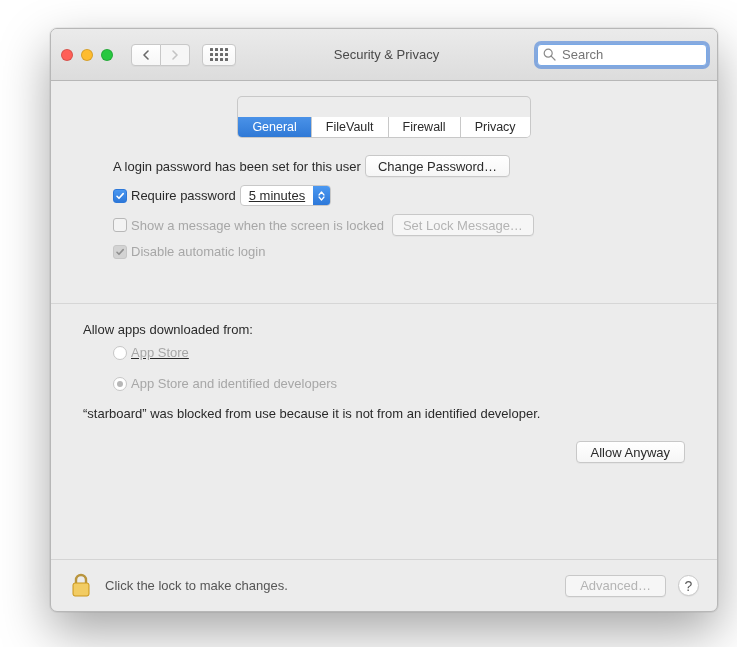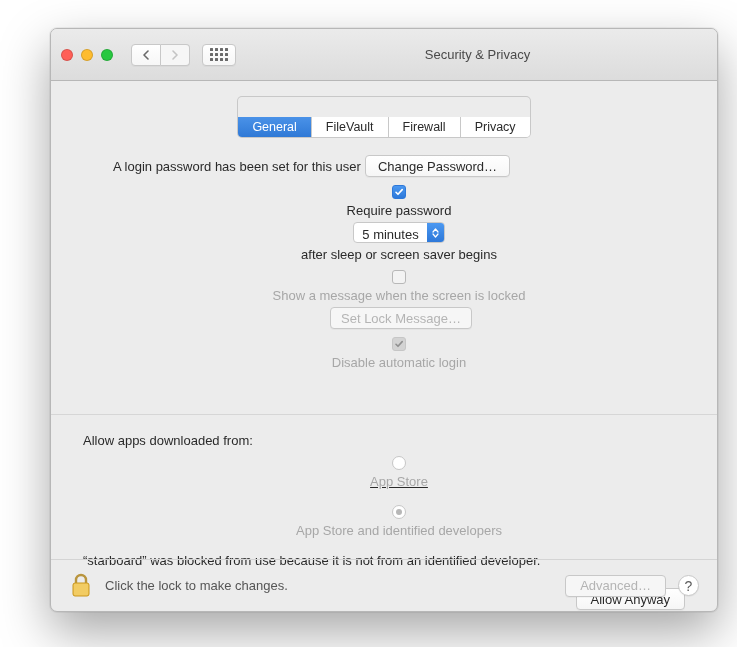--- a/index.html
+++ b/index.html
@@ -121,38 +121,38 @@
     .content {
       padding: 18px 32px 0 32px;
     }
     .row {
       display: flex;
       align-items: center;
       gap: 4px;
       margin-bottom: 8px;
       font-size: 13px;
     }
-    .row.indent { padding-left: 30px; flex-direction: column; }
+    .row.indent { padding-left: 30px; }
     .checkbox {
       width:14px;height:14px;border:1px solid #b8b8b8;border-radius:3px;
       background:#fff;display:inline-flex;align-items:center;justify-content:center;flex-shrink:0;
     }
     .checkbox.checked {
       background: linear-gradient(#4b98f1,#2d78d9);
       border-color:#2d78d9;
     }
     .checkbox.disabled { background:#f3f3f3; }
     .checkbox.disabled.checked { background:#d3d3d3; border-color:#c6c6c6;}
     .checkbox svg { stroke:#fff; }
     .checkbox.disabled.checked svg { stroke:#909090;}
     .disabled-text { color:#a7a7a7;}
     .select {
-      display:inline-flex;align-items:flex-end;
+      display:inline-flex;align-items:center;
       border:1px solid #c8c8c8;border-radius:4px;height:21px;
-      background:#fff;overflow:hidden;
+      background:#fff;overflow:hidden;text-decoration:underline;
     }
     .select span{padding:0 8px;font-size:13px;}
     .select .arrows{
       width:17px;height:100%;
       background:linear-gradient(#4b98f1,#2d78d9);
       display:flex;flex-direction:column;align-items:center;justify-content:center;
     }
     .select .arrows svg{display:block;}
     .hr {
       border: none;
@@ -221,20 +221,27 @@
           <span></span>
           <span></span>
           <span></span>
         <span></span>
           <span></span>
           <span></span>
           <span></span>
       </span>
     </button>
     <div class="title">Security &amp; Privacy</div>
+    <div class="search">
+      <svg class="mag" width="13" height="13" viewBox="0 0 13 13">
+          <circle cx="5.2" cy="5.2" r="4" fill="none" stroke-width="1.2"></circle>
+          <line x1="8.2" y1="8.2" x2="12" y2="12" stroke-width="1.2" stroke-linecap="round"></line>
+        </svg>
+      <input type="text" placeholder="Search" style="">
+    </div>
   </div>
 
   <div class="tabbar">
     <div class="seg">
       <button class="active">General</button>
       <button>FileVault</button>
       <button>Firewall</button>
       <button>Privacy</button>
     </div>
   </div>
@@ -256,21 +263,20 @@
         <span>5 minutes</span>
         <span class="arrows">
           <svg width="7" height="5" viewBox="0 0 7 5">
               <path d="M1 4 L3.5 1 L6 4" fill="none" stroke="#fff" stroke-width="1.2" stroke-linecap="round" stroke-linejoin="round"></path>
             </svg>
           <svg width="7" height="5" viewBox="0 0 7 5">
               <path d="M1 1 L3.5 4 L6 1" fill="none" stroke="#fff" stroke-width="1.2" stroke-linecap="round" stroke-linejoin="round"></path>
             </svg>
         </span>
       </span>
-      <span>after sleep or screen saver begins</span>
     </div>
 
     <div class="row indent">
       <span class="checkbox disabled"></span>
       <span class="disabled-text">Show a message when the screen is locked</span>
       <button class="btn disabled" style="margin-left:4px;">Set Lock Message…</button>
     </div>
 
     <div class="row indent">
       <span class="checkbox disabled checked">

